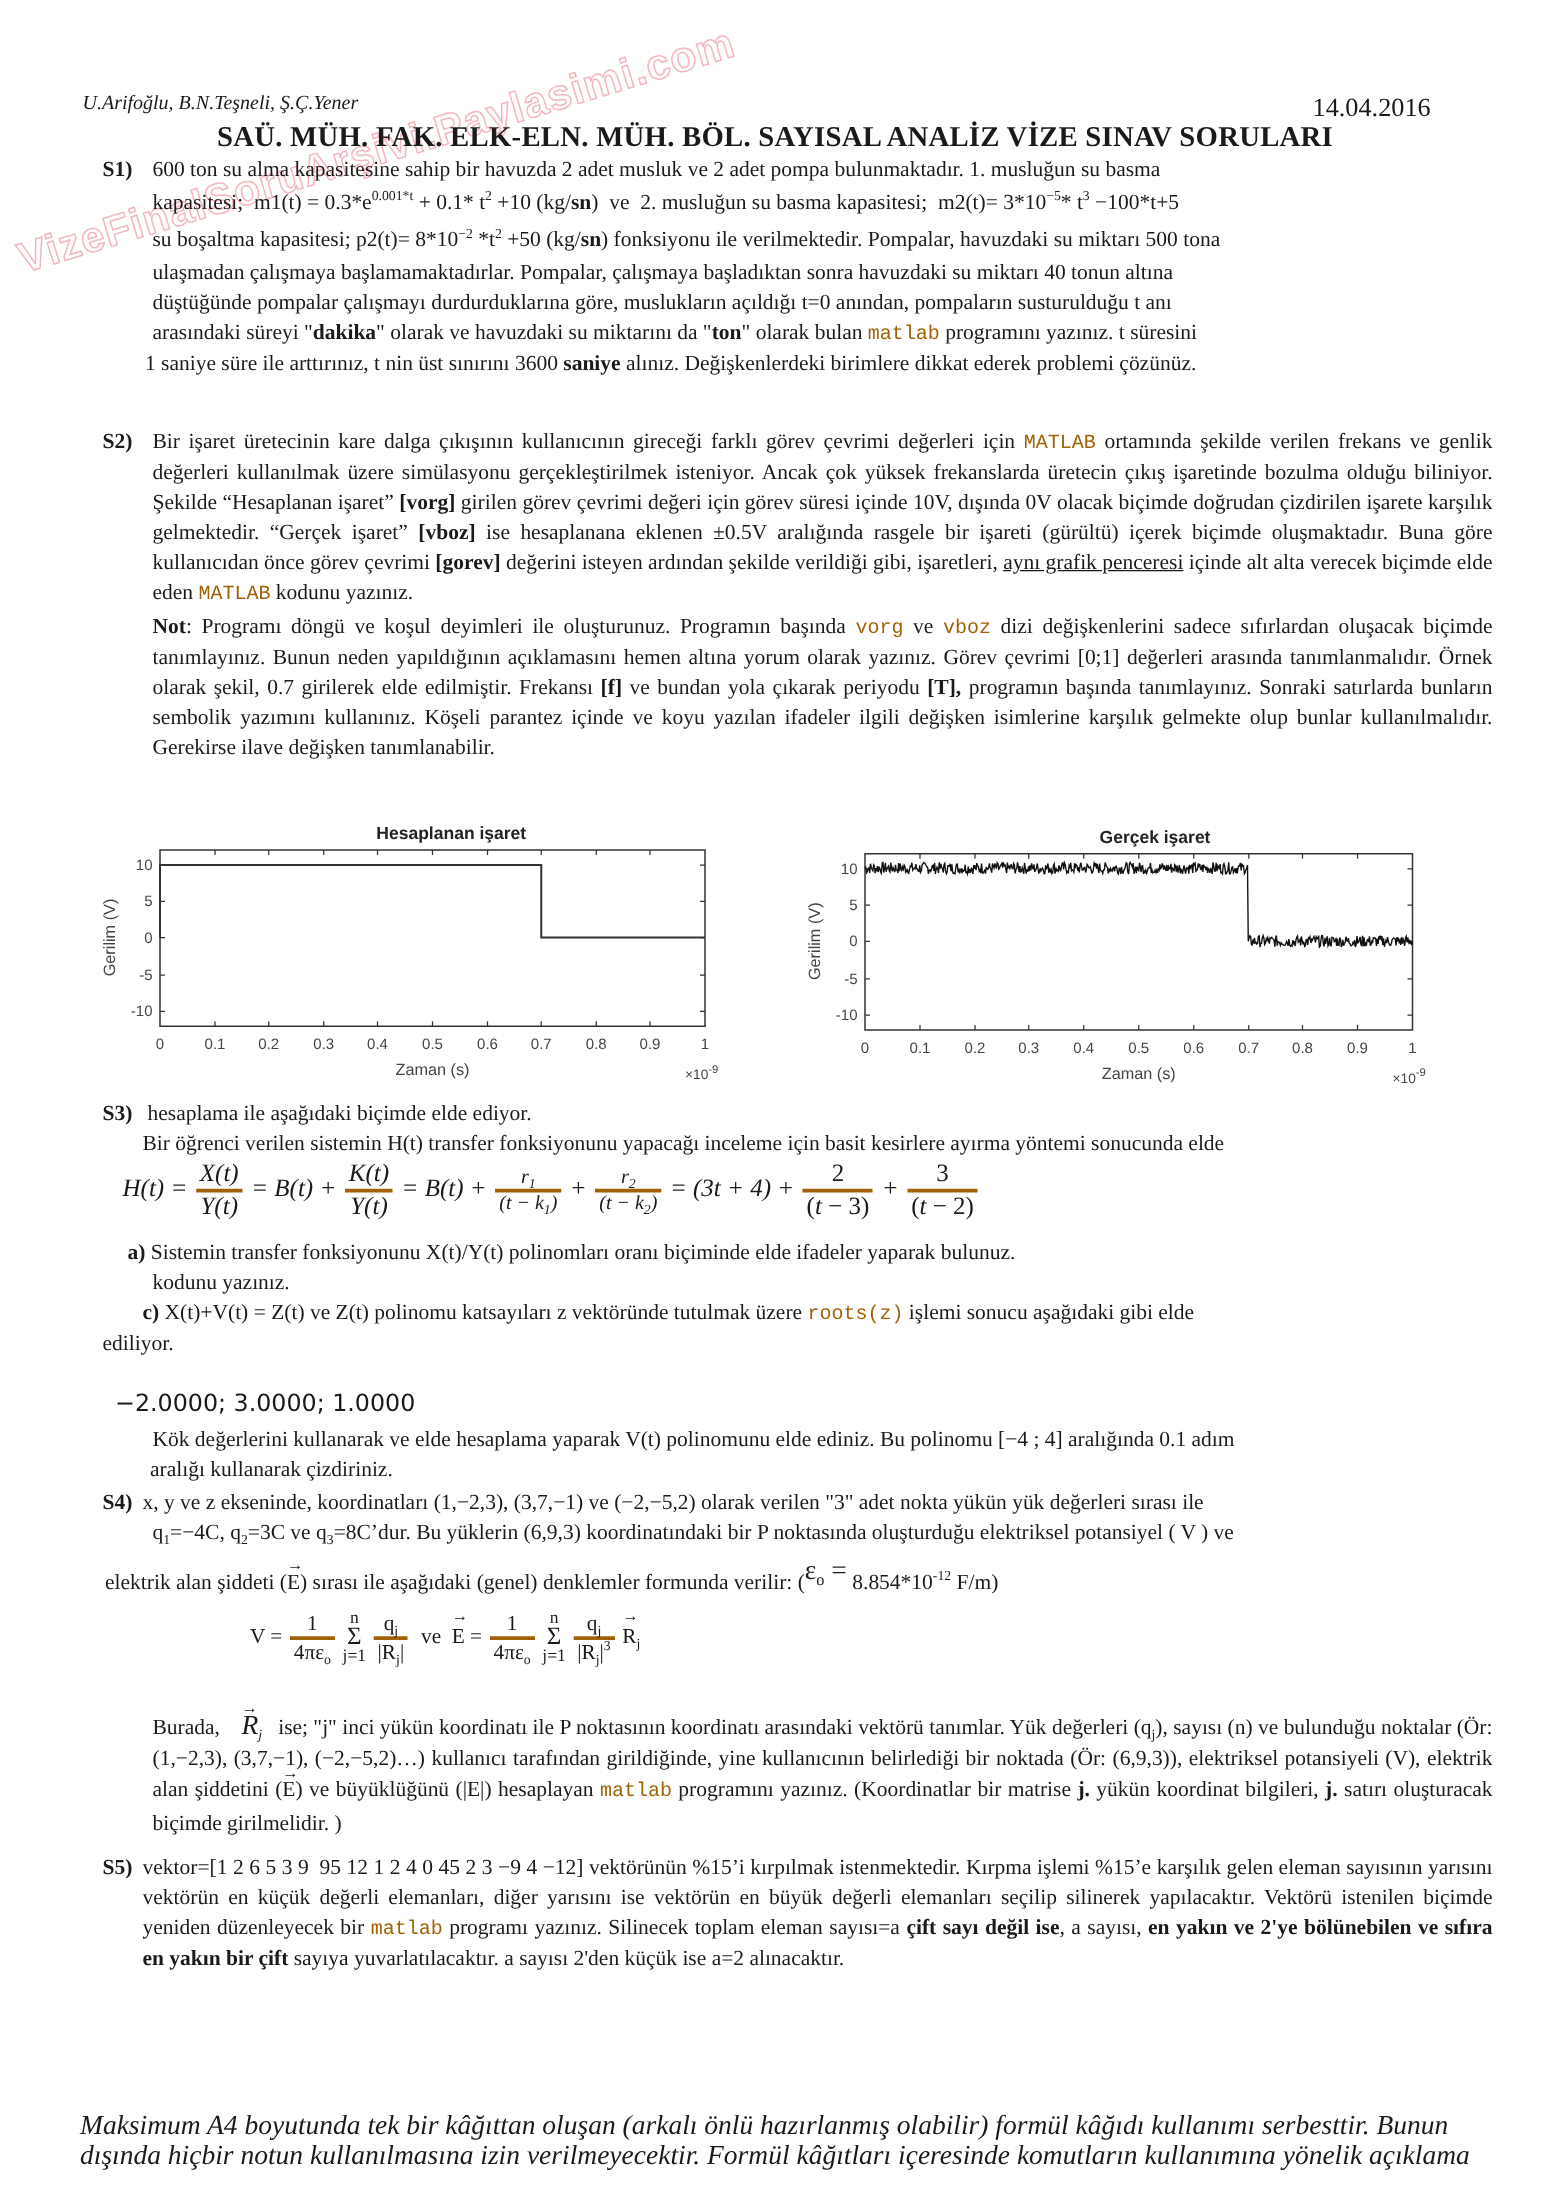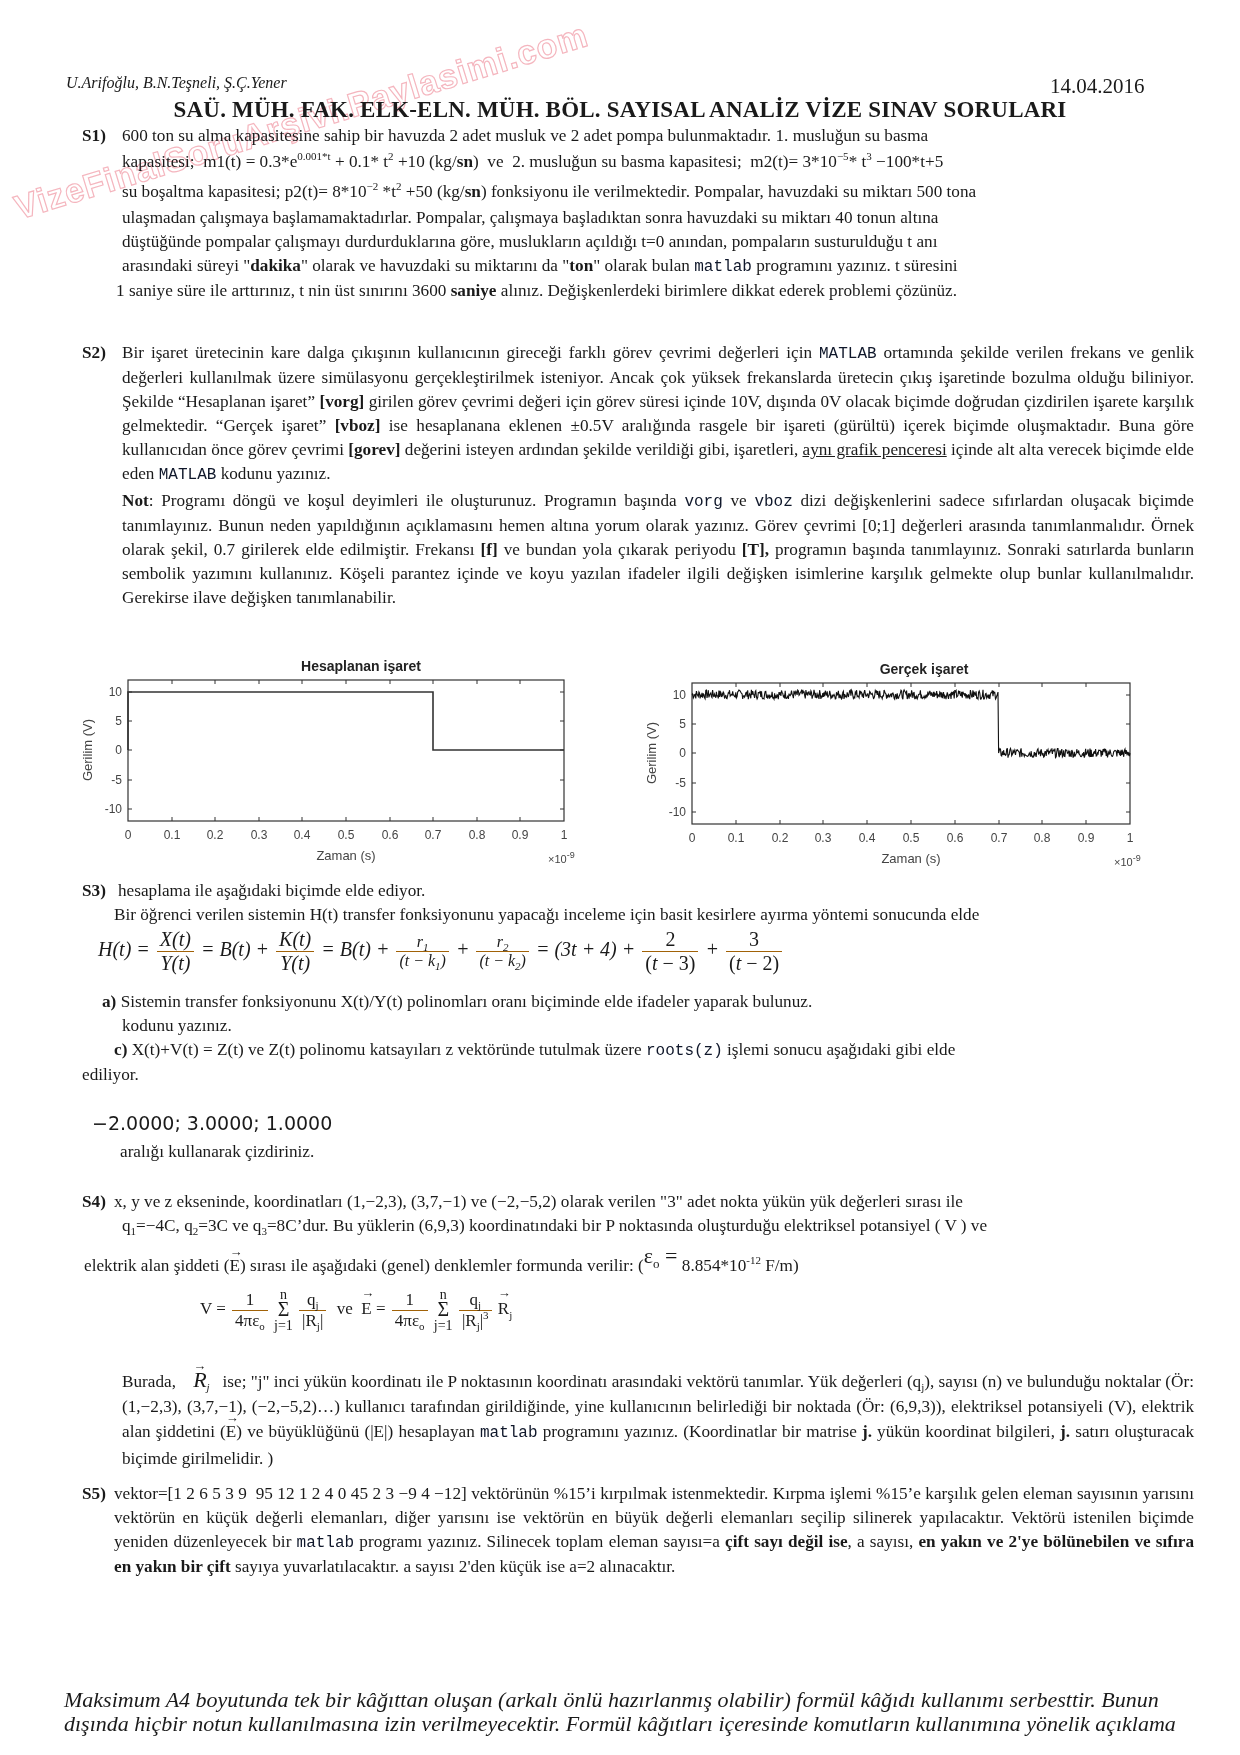--- a/index.html
+++ b/index.html
@@ -10,30 +10,30 @@
                font-family:"Liberation Sans", sans-serif; font-weight:bold; font-size:34px;
                color:transparent; -webkit-text-stroke:1.2px #f3a9b3; letter-spacing:1px; opacity:.85;
                white-space:nowrap; top:190px; }
   .hdr-authors { position:absolute; left:66px; top:74px; font-style:italic; font-size:16px; }
   .hdr-date { position:absolute; left:1050px; top:74px; font-size:21px; }
   .title { position:absolute; left:0; width:1240px; top:97px; text-align:center; font-weight:bold; font-size:23px; letter-spacing:.2px; }
   .q { position:absolute; left:66px; width:1112px; font-size:17.2px; line-height:24px; text-align:justify;margin-left:16px; }
   .q .num { font-weight:bold; position:absolute; left:0; top:0; }
   .q .body { margin-left:40px; }
   .q .body p { margin:0; }
-  .mono { font-family:"Liberation Mono", monospace; font-size:16px; color:#0f172a; }
+  .mono { font-family:"Liberation Mono", monospace; font-size:16px; color:#a16207; }
   b { font-weight:bold; }
   sup { font-size:11px; line-height:0; }
   sub { font-size:11px; line-height:0; }
   .u { text-decoration:underline; }
   .chart { position:absolute; }
   .chart svg text { font-family:"Liberation Sans", sans-serif; }
   .formula { position:absolute; font-family:"Liberation Serif", serif; font-style:italic; font-size:20px; }
   .frac { display:inline-block; vertical-align:middle; text-align:center; margin:0 2px; }
-  .frac .n { display:block; border-bottom:1px solid #a16207; padding:0 3px; }
+  .frac .n { display:block; border-bottom:3px solid #a16207; padding:0 3px; }
   .frac .d { display:block; padding:0 3px; }
   .roots { position:absolute; left:92px; top:1112px; font-family:"DejaVu Sans", sans-serif; font-size:19px; }
   .footer { position:absolute; left:64px; width:1112px; top:1688px; font-style:italic; font-weight:normal; font-size:22px; line-height:24px; }
   .vecE { position:relative; display:inline-block; }
   .vecE::before { content:"\2192"; position:absolute; top:-14px; left:0; font-size:13px; font-style:normal; }
 </style>
 </head>
 <body>
 
 <div class="page">
@@ -213,20 +213,21 @@
   <div class="q" style="top:990px; left:86px; width:1092px;">
     <p style="margin:0"><b>a)</b> <span>Sistemin transfer fonksiyonunu X(t)/Y(t) polinomları oranı biçiminde elde ifadeler yaparak bulunuz.</span></p>
     <p style="margin:0 0 0 20px">kodunu yazınız.</p>
     <p style="margin:0 0 0 12px"><b>c)</b> X(t)+V(t) = Z(t) ve Z(t) polinomu katsayıları z vektöründe tutulmak üzere <span class="mono">roots(z)</span> işlemi sonucu aşağıdaki gibi elde</p>
     <p style="margin:0 0 0 -20px">ediliyor.</p>
   </div>
 
   <div class="roots">−2.0000; 3.0000; 1.0000</div>
 
   <div class="q" style="top:1140px; left:106px; width:1072px;">
+    <p style="margin:0">Kök değerlerini kullanarak ve elde hesaplama yaparak V(t) polinomunu elde ediniz. Bu polinomu [−4 ; 4] aralığında 0.1 adım</p>
     <p style="margin:0 0 0 -2px">aralığı kullanarak çizdiriniz.</p>
   </div>
 
   <div class="q" style="top:1190px;">
     <span class="num">S4)</span>
     <div class="body" style="margin-left:32px">
       <p>x, y ve z ekseninde, koordinatları (1,−2,3), (3,7,−1) ve (−2,−5,2) olarak verilen "3" adet nokta yükün yük değerleri sırası ile</p>
       <p style="margin-left:8px">q<sub>1</sub>=−4C, q<sub>2</sub>=3C ve q<sub>3</sub>=8C’dur. Bu yüklerin (6,9,3) koordinatındaki bir P noktasında oluşturduğu elektriksel potansiyel ( V ) ve</p>
       <p style="margin:14px 0 0 -30px">elektrik alan şiddeti (<span class="vecE">E</span>) sırası ile aşağıdaki (genel) denklemler formunda verilir: (<span style="font-size:22px; position:relative; top:-8px">ε<sub style="font-size:13px">o</sub> =</span> 8.854*10<sup>-12</sup> F/m)</p>
     </div>

